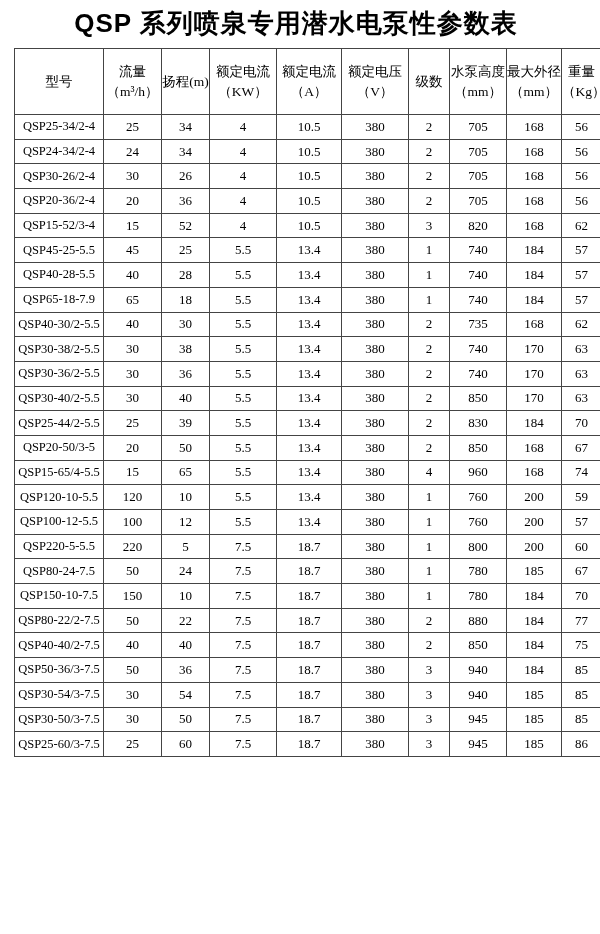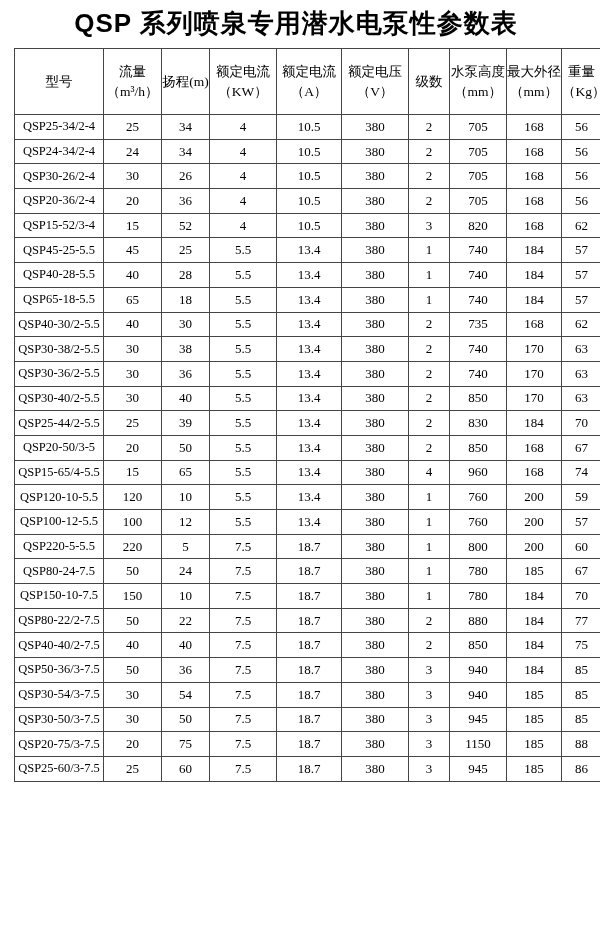--- a/index.html
+++ b/index.html
@@ -193,21 +193,21 @@
           <td class="value-cell">28</td>
           <td class="value-cell">5.5</td>
           <td class="value-cell">13.4</td>
           <td class="value-cell">380</td>
           <td class="value-cell">1</td>
           <td class="value-cell">740</td>
           <td class="value-cell">184</td>
           <td class="value-cell">57</td>
         </tr>
         <tr>
-          <td class="model-cell">QSP65-18-5.5</td>
+          <td class="model-cell">QSP65-18-7.9</td>
           <td class="value-cell">65</td>
           <td class="value-cell">18</td>
           <td class="value-cell">5.5</td>
           <td class="value-cell">13.4</td>
           <td class="value-cell">380</td>
           <td class="value-cell">1</td>
           <td class="value-cell">740</td>
           <td class="value-cell">184</td>
           <td class="value-cell">57</td>
         </tr>
@@ -407,32 +407,20 @@
           <td class="model-cell">QSP30-50/3-7.5</td>
           <td class="value-cell">30</td>
           <td class="value-cell">50</td>
           <td class="value-cell">7.5</td>
           <td class="value-cell">18.7</td>
           <td class="value-cell">380</td>
           <td class="value-cell">3</td>
           <td class="value-cell">945</td>
           <td class="value-cell">185</td>
           <td class="value-cell">85</td>
-        </tr>
-        <tr>
-          <td class="model-cell">QSP20-75/3-7.5</td>
-          <td class="value-cell">20</td>
-          <td class="value-cell">75</td>
-          <td class="value-cell">7.5</td>
-          <td class="value-cell">18.7</td>
-          <td class="value-cell">380</td>
-          <td class="value-cell">3</td>
-          <td class="value-cell">1150</td>
-          <td class="value-cell">185</td>
-          <td class="value-cell">88</td>
         </tr>
         <tr>
           <td class="model-cell">QSP25-60/3-7.5</td>
           <td class="value-cell">25</td>
           <td class="value-cell">60</td>
           <td class="value-cell">7.5</td>
           <td class="value-cell">18.7</td>
           <td class="value-cell">380</td>
           <td class="value-cell">3</td>
           <td class="value-cell">945</td>

